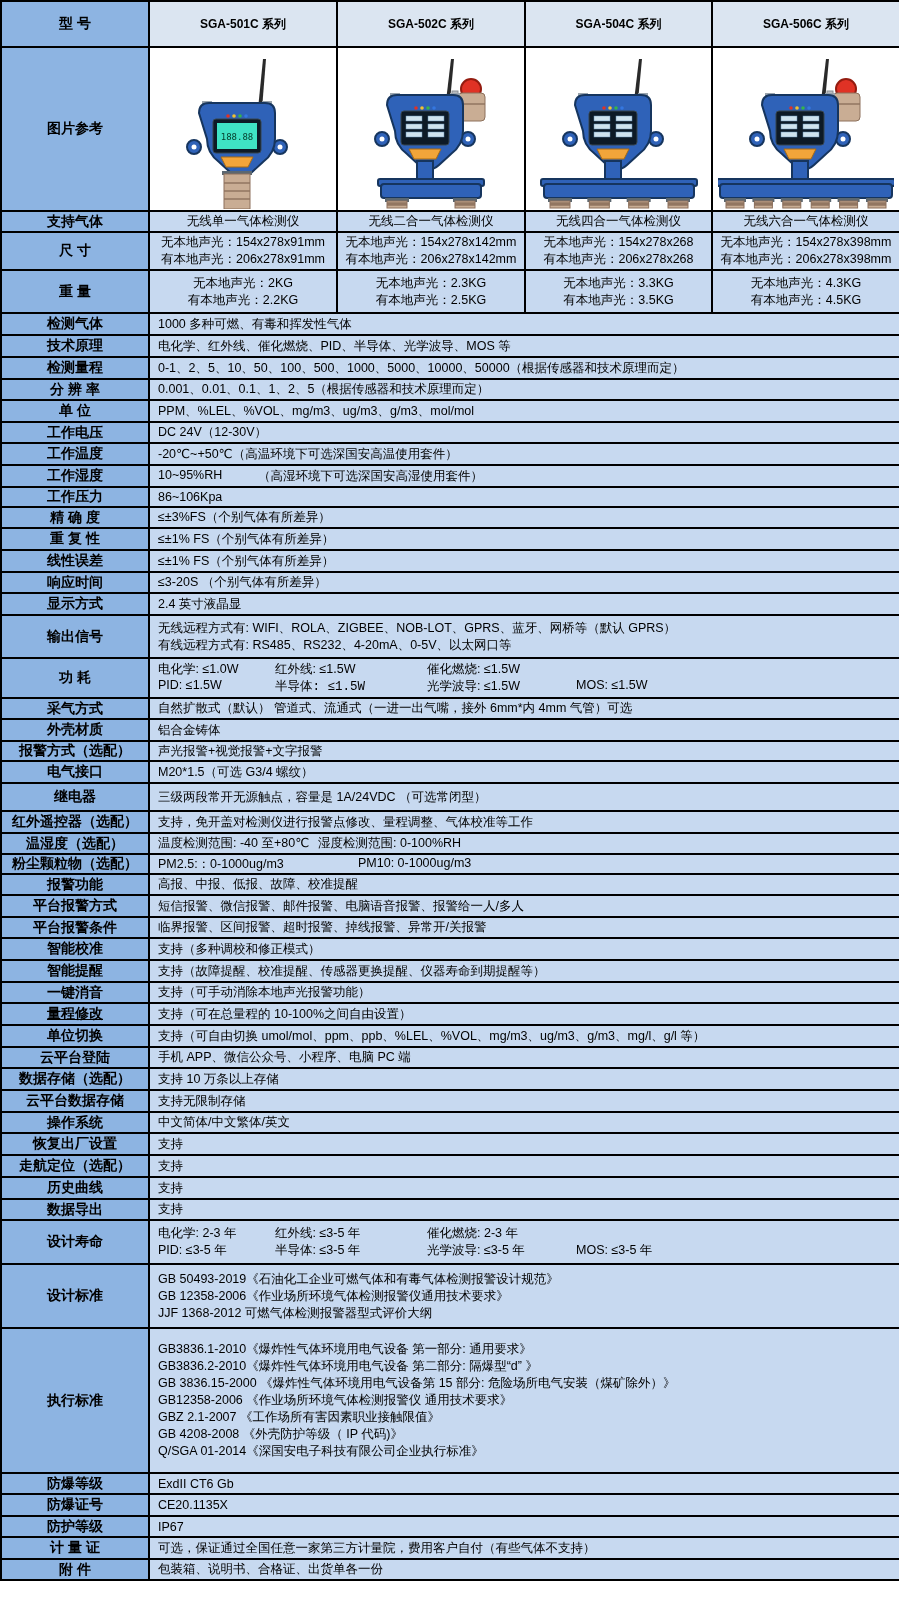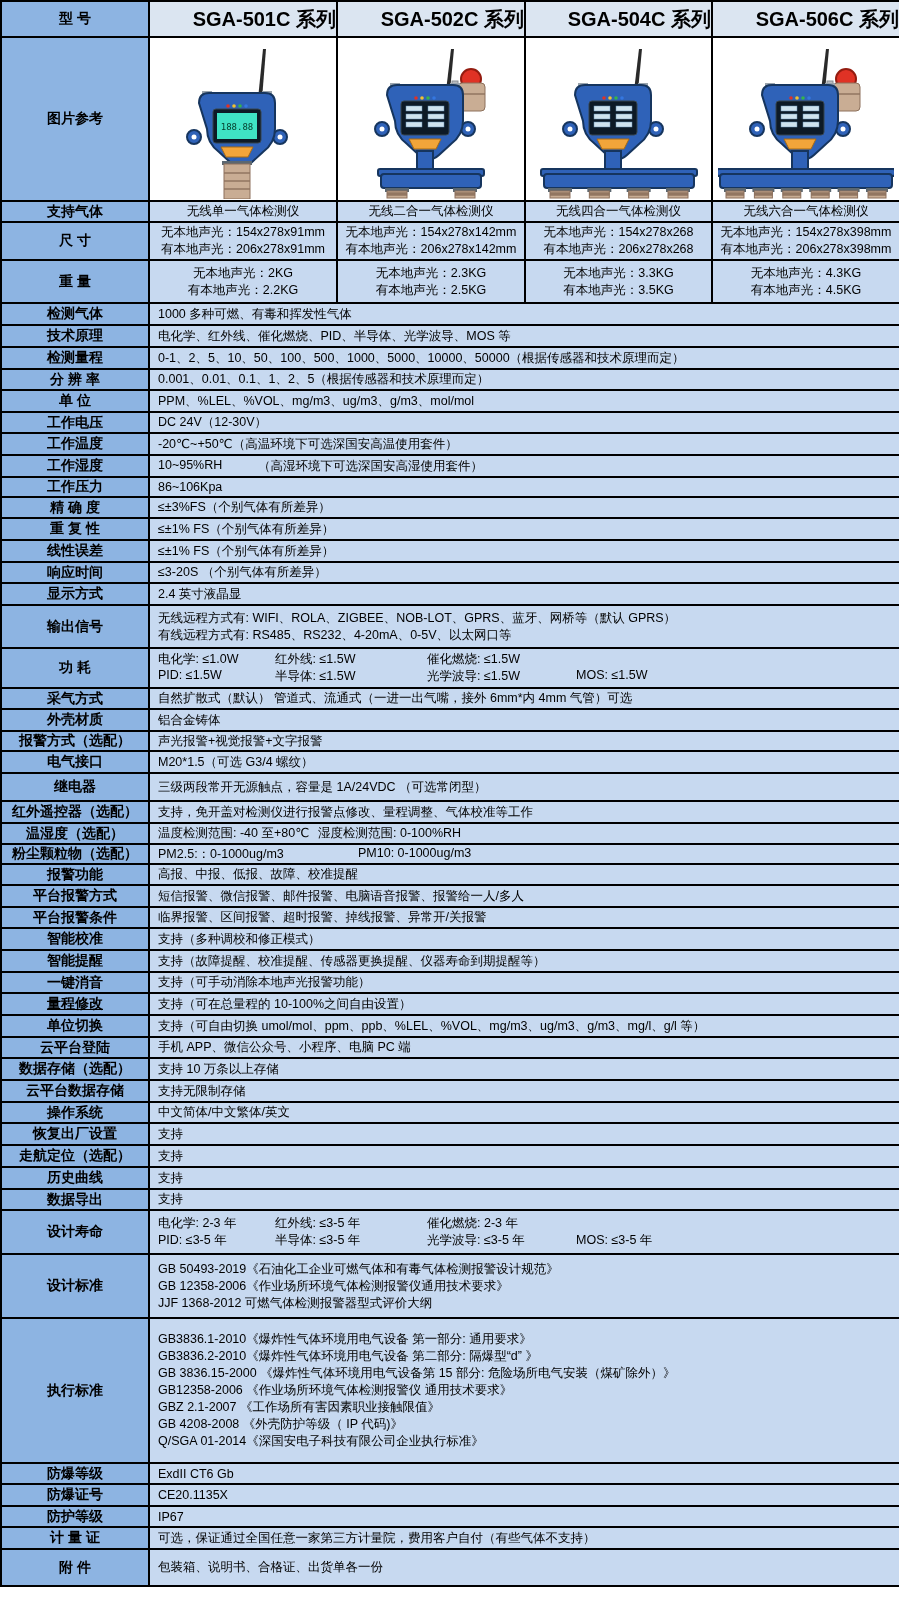--- a/index.html
+++ b/index.html
@@ -6,42 +6,42 @@
     --label-bg:#8db4e2;
     --value-bg:#c7d9f0;
     --header-bg:#dbe5f1;
     --border:#000000;
   }
   html,body{margin:0;padding:0;background:#fff;}
   body{width:899px;font-family:"Liberation Sans","DejaVu Sans",sans-serif;color:#000;}
   table{border-collapse:collapse;table-layout:fixed;width:899px;}
   td,th{border:2px solid var(--border);padding:0;overflow:hidden;}
   th.lab{background:var(--label-bg);font-size:14px;font-weight:bold;text-align:center;padding:0 2px;}
-  td.head{background:var(--header-bg);font-size:20px;font-weight:bold;text-align:right;}
+  td.head{background:var(--header-bg);font-size:12px;font-weight:bold;text-align:center;}
   td.imgcell{background:#ffffff;text-align:center;vertical-align:middle;}
   td.quad{background:var(--value-bg);font-size:12.5px;text-align:center;vertical-align:middle;}
   td.val{background:var(--value-bg);font-size:12.5px;text-align:left;vertical-align:middle;}
   .vwrap{display:flex;flex-direction:column;justify-content:space-evenly;height:100%;padding-left:8px;box-sizing:border-box;}
   .qwrap{display:flex;flex-direction:column;justify-content:space-evenly;height:100%;}
   .seg{display:inline-block;white-space:nowrap;vertical-align:top;}
   .devwrap{display:flex;align-items:flex-end;justify-content:center;height:160px;}
 </style>
 </head>
 <body>
 
 <table>
   <colgroup id="cols">
       <col style="width: 148px;">
       <col style="width: 188px;">
       <col style="width: 188px;">
       <col style="width: 187px;">
       <col style="width: 188px;">
     </colgroup>
   <tbody id="tbody">
-      <tr style="height: 36px;">
+      <tr style="height: 46px;">
         <th class="lab">型  号</th>
         <td class="head">SGA-501C 系列</td>
         <td class="head">SGA-502C 系列</td>
         <td class="head">SGA-504C 系列</td>
         <td class="head">SGA-506C 系列</td>
       </tr>
       <tr style="height: 164px;">
         <th class="lab">图片参考</th>
         <td class="imgcell">
           <div class="devwrap">
@@ -426,21 +426,21 @@
             <div><span class="seg">无线远程方式有: WIFI、ROLA、ZIGBEE、NOB-LOT、GPRS、蓝牙、网桥等（默认 GPRS）</span></div>
             <div><span class="seg">有线远程方式有: RS485、RS232、4-20mA、0-5V、以太网口等</span></div>
           </div>
         </td>
       </tr>
       <tr style="height: 40px;">
         <th class="lab">功    耗</th>
         <td colspan="4" class="val">
           <div class="vwrap">
             <div><span class="seg" style="width: 117px;">电化学: ≤1.0W</span><span class="seg" style="width: 152px;">红外线: ≤1.5W</span><span class="seg">催化燃烧: ≤1.5W</span></div>
-            <div><span class="seg" style="width: 117px;">PID: ≤1.5W</span><span class="seg" style="width: 152px;">半导体: ≤1.5W</span><span class="seg" style="width: 149px;">光学波导: ≤1.5W</span><span class="seg">MOS: ≤1.5W</span></div>
+            <div><span class="seg" style="width: 117px;">PID: ≤1.5W</span><span class="seg" style="width: 152px; font-family: Liberation Mono, monospace;">半导体: ≤1.5W</span><span class="seg" style="width: 149px;">光学波导: ≤1.5W</span><span class="seg">MOS: ≤1.5W</span></div>
           </div>
         </td>
       </tr>
       <tr style="height: 21px;">
         <th class="lab">采气方式</th>
         <td colspan="4" class="val">
           <div class="vwrap">
             <div><span class="seg">自然扩散式（默认） 管道式、流通式（一进一出气嘴，接外 6mm*内 4mm 气管）可选</span></div>
           </div>
         </td>
@@ -687,21 +687,21 @@
         </td>
       </tr>
       <tr style="height: 22px;">
         <th class="lab">计 量 证</th>
         <td colspan="4" class="val">
           <div class="vwrap">
             <div><span class="seg">可选，保证通过全国任意一家第三方计量院，费用客户自付（有些气体不支持）</span></div>
           </div>
         </td>
       </tr>
-      <tr style="height: 37px; border-radius: 9px;">
+      <tr style="height: 21px; border-radius: 9px;">
         <th class="lab">附    件</th>
         <td colspan="4" class="val">
           <div class="vwrap">
             <div><span class="seg">包装箱、说明书、合格证、出货单各一份</span></div>
           </div>
         </td>
       </tr>
     </tbody>
 </table>
 

